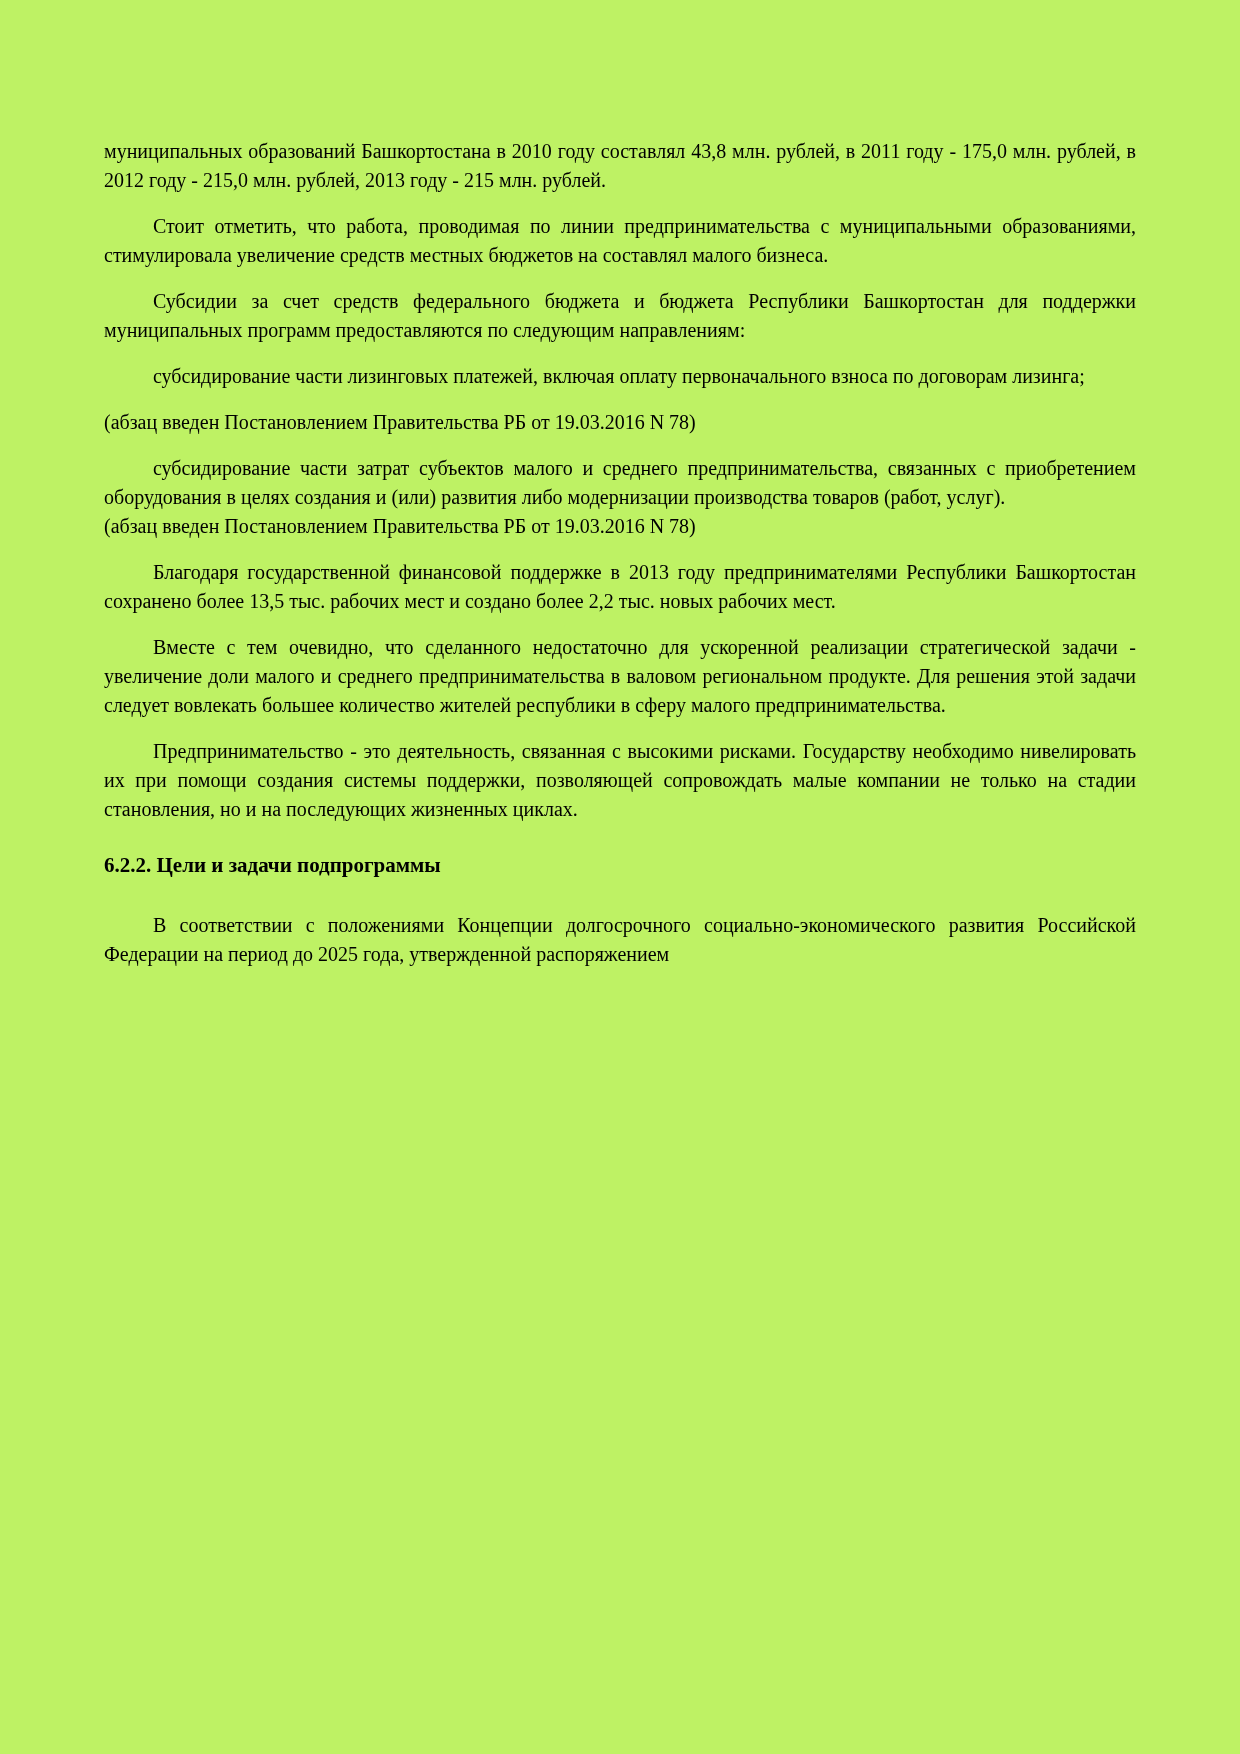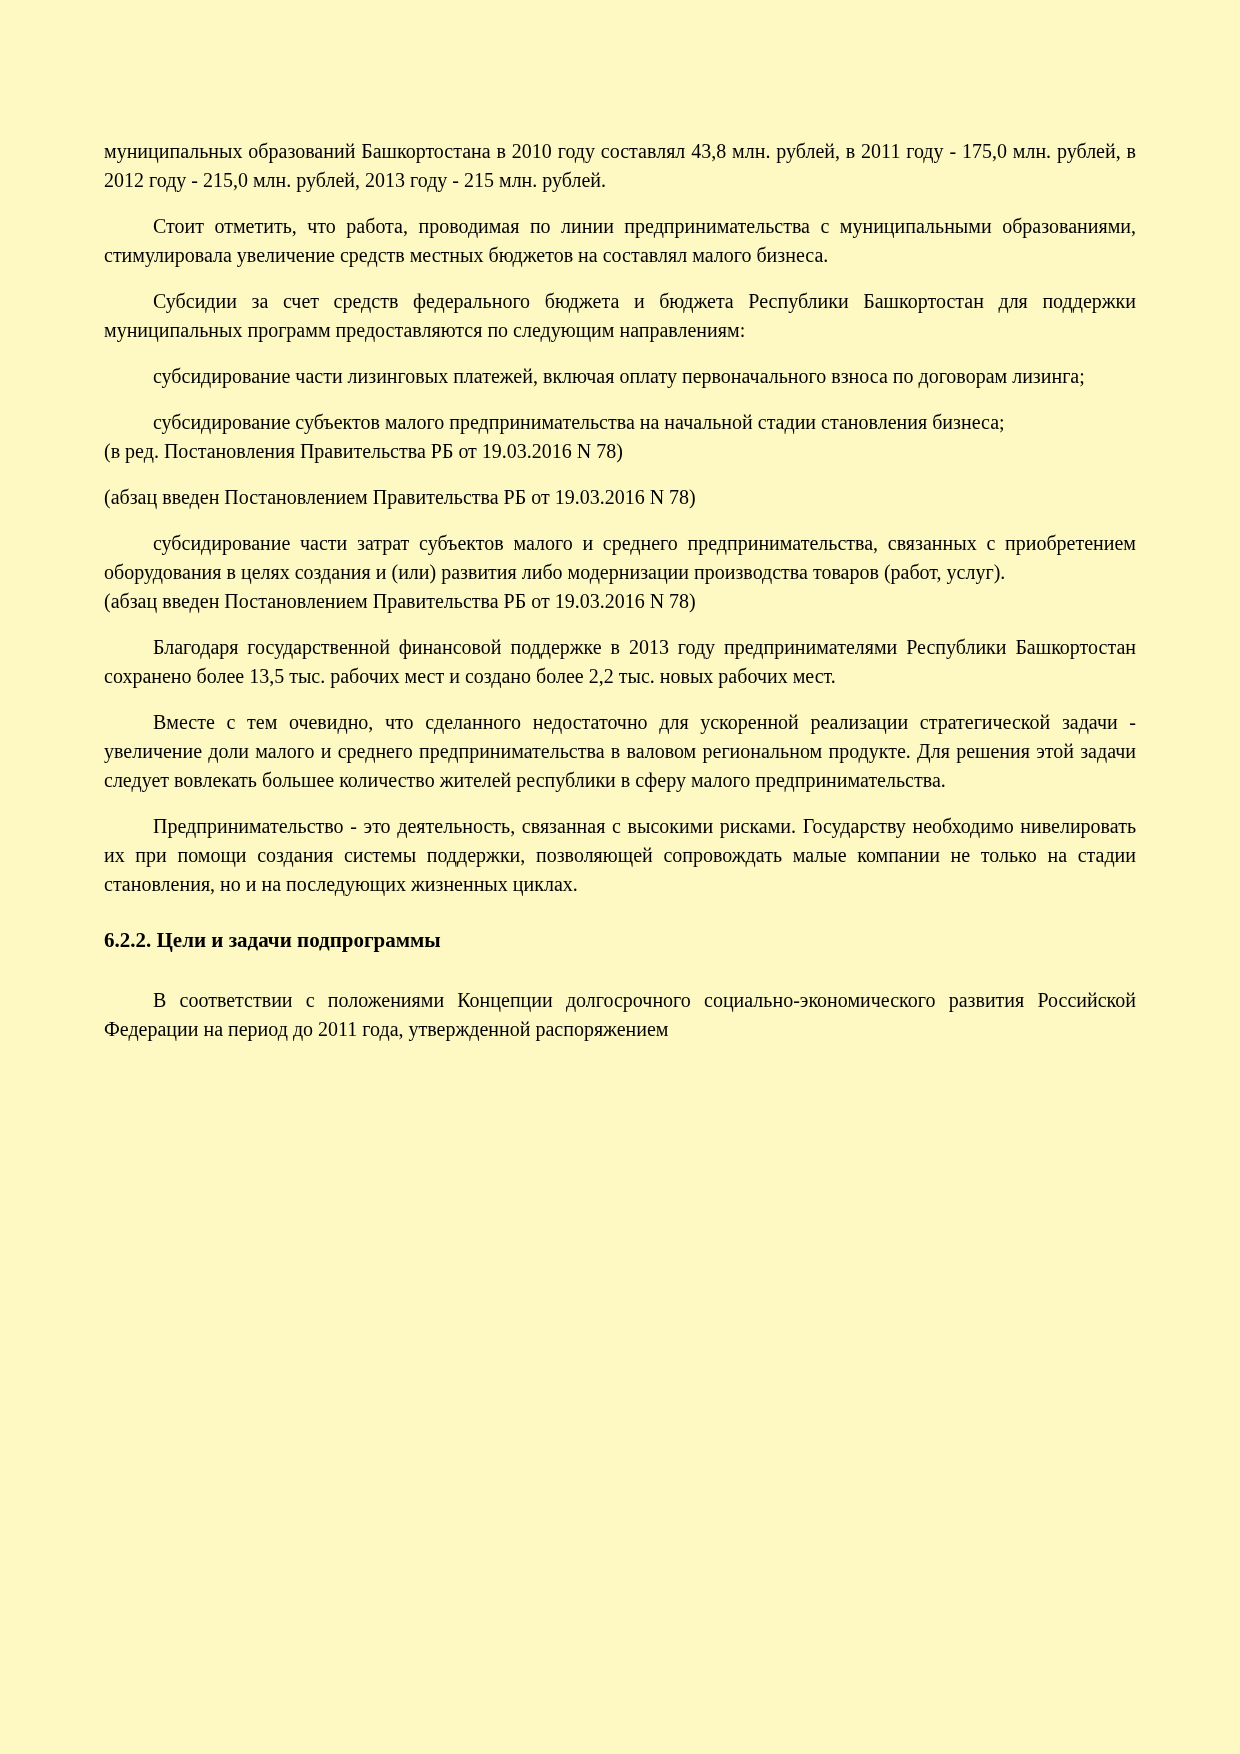--- a/index.html
+++ b/index.html
@@ -10,21 +10,21 @@
     position: relative;
     font-family: "Liberation Serif", "DejaVu Serif", serif;
     color: #000000;
     overflow: hidden;
   }
   .page {
     position: absolute;
     top: 0; left: 0;
     width: 1240px;
     height: 1754px;
-    background: #fef9c3;
+    background: #bef264;
   }
   .content {
     position: absolute;
     top: 137px;
     left: 104px;
     width: 1032px;
     font-size: 20px;
     line-height: 29px;
     text-align: justify;
   }
@@ -58,38 +58,34 @@
     <p class="para no-indent">муниципальных образований Башкортостана в 2010 году составлял 43,8 млн. рублей, в 2011 году - 175,0 млн. рублей, в 2012 году - 215,0 млн. рублей, 2013 году - 215 млн. рублей.</p>
 
     <p class="para">Стоит отметить, что работа, проводимая по линии предпринимательства с муниципальными образованиями, стимулировала увеличение средств местных бюджетов на составлял малого бизнеса.</p>
 
 
     <p class="para">Субсидии за счет средств федерального бюджета и бюджета Республики Башкортостан для поддержки муниципальных программ предоставляются по следующим направлениям:</p>
 
     <p class="para">субсидирование части лизинговых платежей, включая оплату первоначального взноса по договорам лизинга;</p>
 
 
-    <div class="block">
-      <p class="para">субсидирование субъектов малого предпринимательства на начальной стадии становления бизнеса;</p>
-      <p class="note">(в ред. Постановления Правительства РБ от 19.03.2016 N 78)</p>
-    </div>
 
     <div class="block">
       <p class="note">(абзац введен Постановлением Правительства РБ от 19.03.2016 N 78)</p>
     </div>
 
     <div class="block">
       <p class="para">субсидирование части затрат субъектов малого и среднего предпринимательства, связанных с приобретением оборудования в целях создания и (или) развития либо модернизации производства товаров (работ, услуг).</p>
       <p class="note">(абзац введен Постановлением Правительства РБ от 19.03.2016 N 78)</p>
     </div>
 
     <p class="para">Благодаря государственной финансовой поддержке в 2013 году предпринимателями Республики Башкортостан сохранено более 13,5 тыс. рабочих мест и создано более 2,2 тыс. новых рабочих мест.</p>
 
     <p class="para">Вместе с тем очевидно, что сделанного недостаточно для ускоренной реализации стратегической задачи - увеличение доли малого и среднего предпринимательства в валовом региональном продукте. Для решения этой задачи следует вовлекать большее количество жителей республики в сферу малого предпринимательства.</p>
 
     <p class="para">Предпринимательство - это деятельность, связанная с высокими рисками. Государству необходимо нивелировать их при помощи создания системы поддержки, позволяющей сопровождать малые компании не только на стадии становления, но и на последующих жизненных циклах.</p>
 
     <h2 class="heading">6.2.2. Цели и задачи подпрограммы</h2>
 
-    <p class="para">В соответствии с положениями Концепции долгосрочного социально-экономического развития Российской Федерации на период до 2011 года, утвержденной распоряжением</p>
+    <p class="para">В соответствии с положениями Концепции долгосрочного социально-экономического развития Российской Федерации на период до 2025 года, утвержденной распоряжением</p>
 
   </div>
 </div>
 
 </body></html>

